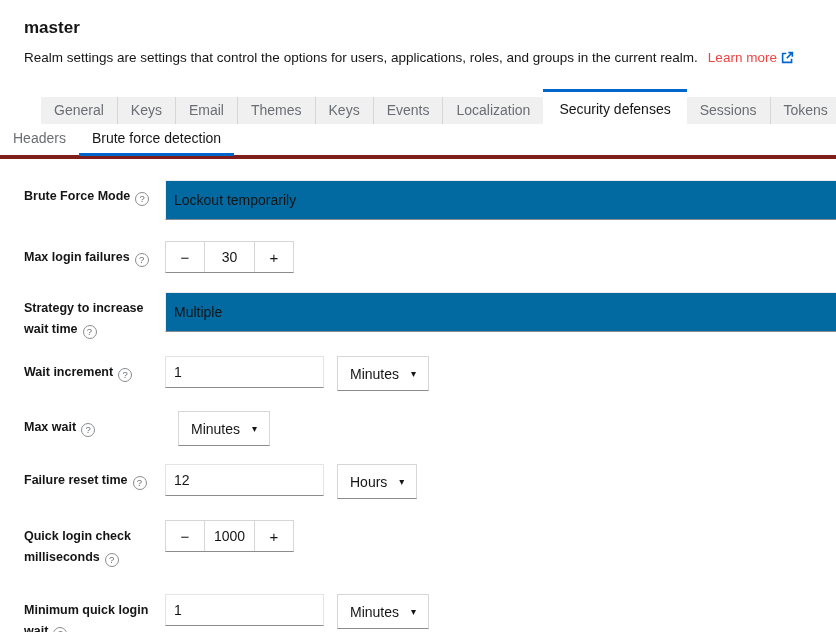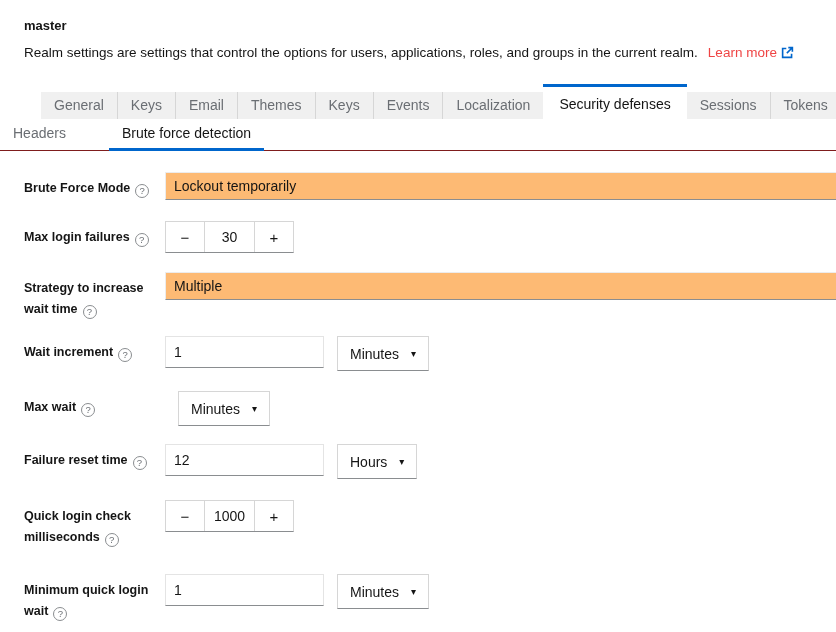--- a/index.html
+++ b/index.html
@@ -1,54 +1,54 @@
 <!DOCTYPE html>
 <html><head>
 <meta charset="utf-8">
 <style>
   * { margin:0; padding:0; box-sizing:border-box; }
   html,body { width:836px; height:632px; background:#ffffff; overflow:hidden;
               font-family:"Liberation Sans", sans-serif; color:#151515; }
 
   
-  .page-title { font-size:13px; font-weight:bold; margin:18px 0 0 24px; }
+  .page-title { font-size:17px; font-weight:bold; margin:18px 0 0 24px; }
   .desc-row { margin:11px 24px 0 24px; font-size:13.5px; line-height:17px; }
   .desc-text { color:#151515; }
   .learn-more { color:#ef4444; text-decoration:none; margin-left:10px; white-space:nowrap; cursor:pointer; }
   .ext-icon { display:inline-block; vertical-align:-2px; margin-left:4px; }
 
   
   .tabs { display:flex; align-items:flex-start; margin:21px 0 0 41px; }
   .tab { background:#f0f0f0; color:#6a6e73; font-size:14px; line-height:17px;
          padding:5px 13px; margin-top:8px; border-right:1px solid #d6d6d6;
          white-space:nowrap; cursor:pointer; }
   .tab:last-child { border-right:none; }
   .tab.active { margin-top:0; background:#ffffff; color:#151515;
                 border-top:3px solid #0066cc; border-right:none;
                 padding:9px 16px 9px; font-weight:normal; }
   .tab.before-active { border-right:none; }
 
   
-  .subtabs { display:flex; border-bottom:1px solid #7f1d1d; margin-top:-2px;gap:30px; }
+  .subtabs { display:flex; border-bottom:4px solid #7f1d1d; margin-top:-2px; }
   .subtab { font-size:14px; line-height:17px; color:#6a6e73; padding:5px 13px 6px;
             border-bottom:3px solid transparent; margin-bottom:-1px; cursor:pointer; white-space:nowrap; }
   .subtab.active { color:#151515; border-bottom-color:#0066cc; }
 
   
   .form { margin:21px 0 0 24px; }
   .form-row { display:flex; align-items:flex-start; }
   .m21 { margin-bottom:21px; } .m19 { margin-bottom:19px; } .m27 { margin-bottom:16px; }
   .m20 { margin-bottom:20px; } .m18 { margin-bottom:18px; } .m26 { margin-bottom:26px; }
   .form-label { width:141px; flex-shrink:0; padding:6px 4px 0 0;
                 font-size:12.5px; font-weight:bold; line-height:21px; color:#151515; }
   .help-icon { display:inline-block; width:14px; height:14px; border:1px solid #8a8d90;
                border-radius:50%; color:#6a6e73; font-size:9.5px; line-height:12px;
                text-align:center; font-weight:normal; margin-left:5px; vertical-align:-2px; }
 
-  .select-wide { flex:1; height:28px; background:#fdba74; border:1px solid #ececec;
+  .select-wide { flex:1; height:40px; background:#0369a1; border:1px solid #ececec;
                  border-bottom:1px solid #8a8d90; display:flex; align-items:center;
                  padding-left:8px; font-size:14px; cursor:pointer; margin-right:-1px; }
 
   .stepper { display:flex; height:32px; background:#fff; border:1px solid #d6d6d6;
              border-bottom-color:#8a8d90; }
   .stepper-btn { width:39px; display:flex; align-items:center; justify-content:center;
                  font-size:15px; color:#151515; background:#fff; border:none; cursor:pointer;
                  font-family:"Liberation Sans", sans-serif; }
   .stepper-sep-l { border-left:1px solid #d6d6d6; }
   .stepper-sep-r { border-right:1px solid #d6d6d6; }

